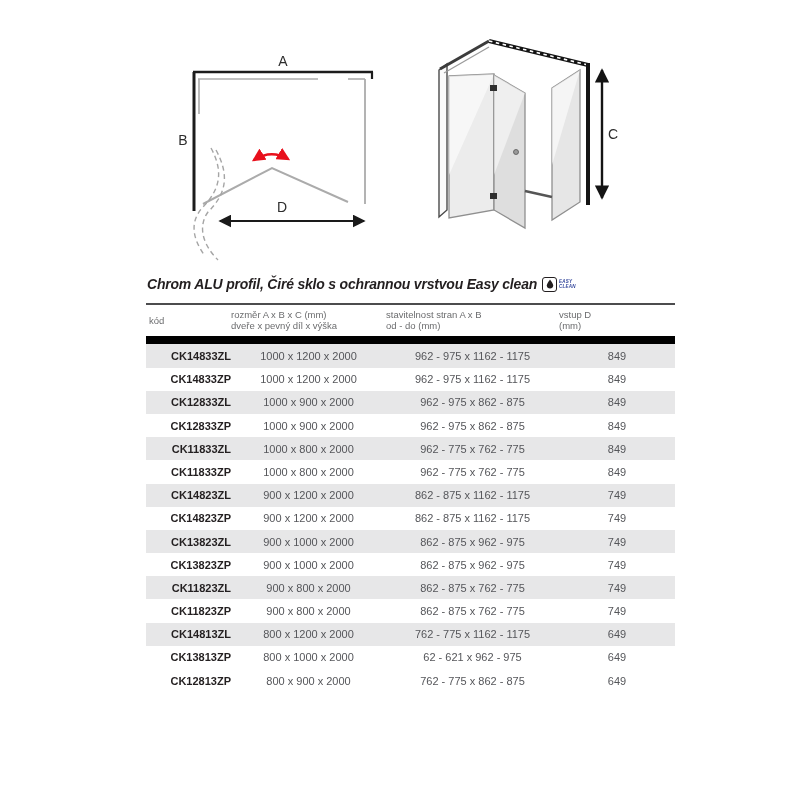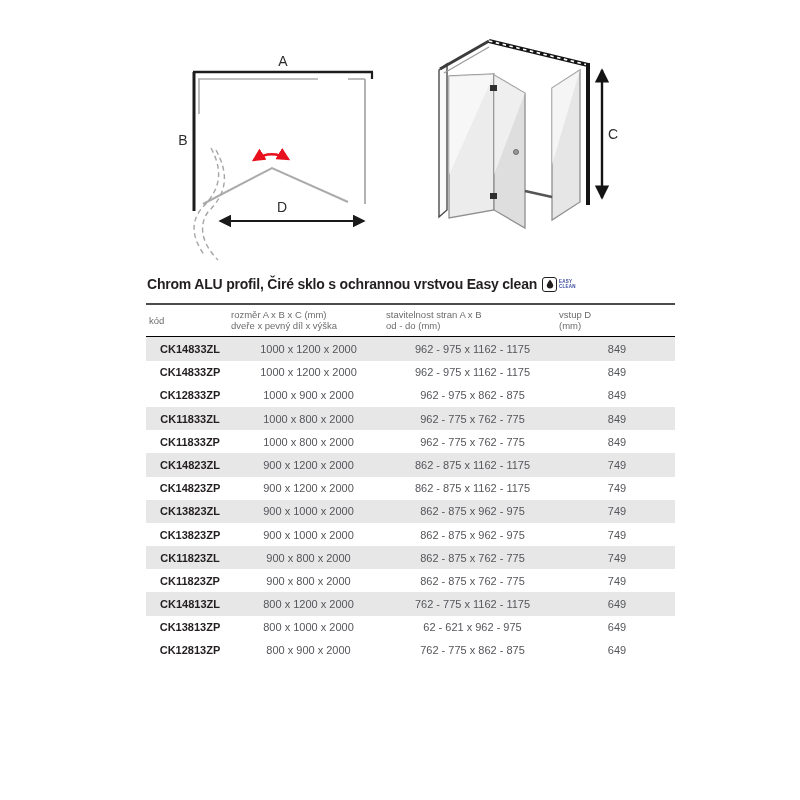--- a/index.html
+++ b/index.html
@@ -7,38 +7,38 @@
     width:800px; height:800px; position:relative; background:#ffffff;
     font-family:"Liberation Sans", sans-serif; overflow:hidden;
   }
   svg text { font-family:"Liberation Sans", sans-serif; }
 
   
   .plan-svg  { position:absolute; left:150px; top:38px; }
   .persp-svg { position:absolute; left:428px; top:25px; }
 
   
-  .title-row { position:absolute; left:147px; top:276px; display:flex; align-items:center; gap:5px; }
+  .title-row { position:absolute; left:147px; top:276px; display:flex; align-items:center; gap:5px;font-style:italic; }
   .page-title { font-size:14px; font-weight:bold; color:#231f20; letter-spacing:-0.2px; white-space:nowrap; }
   .badge { display:flex; align-items:center; gap:2px; }
   .badge-box { width:13px; height:13px; border:1.5px solid #231f20; border-radius:3px;
                display:flex; align-items:center; justify-content:center; background:#fff; }
   .badge-text { display:flex; flex-direction:column; font-size:4.5px; line-height:1.15;
                 color:#33469b; font-weight:bold; letter-spacing:0.2px; }
 
   
   .spec-table { position:absolute; left:146px; top:303px; width:529px;
                 border-collapse:collapse; table-layout:fixed; }
-  .spec-table thead tr { border-top:2px solid #4c4c4e; border-bottom:1px solid #000000; }
+  .spec-table thead tr { border-top:2px solid #4c4c4e; border-bottom:8px solid #000000; }
   .spec-table th { font-weight:normal; font-size:9.5px; color:#6b6c6e; line-height:1.18;
                    padding:4px 0 5px 0; text-align:left; vertical-align:middle; }
   .spec-table th.code-col { text-align:left; padding-left:3px; }
   .spec-table td { font-size:11px; height:23.2px; text-align:center; color:#55565a;
                    padding:0; vertical-align:middle; white-space:nowrap; }
-  .spec-table td.code { text-align:center; padding-left:3px; font-weight:bold; color:#231f20; }
+  .spec-table td.code { text-align:right; padding-left:3px; font-weight:bold; color:#231f20; }
   .spec-table tr.shaded { background:#e7e7e8; }
 </style>
 </head>
 <body>
 
 <svg class="plan-svg" width="230" height="228" viewBox="0 0 230 228">
   <defs>
     <marker id="ah-red" viewBox="0 0 8 8" refX="6.5" refY="4" markerWidth="5.5" markerHeight="5.5" orient="auto-start-reverse">
       <path d="M0,0 L8,4 L0,8 z" fill="#e8101c"></path>
     </marker>
@@ -168,20 +168,26 @@
     <td>1000 x 1200 x 2000</td>
     <td>962 - 975 x 1162 - 1175</td>
     <td>849</td>
   </tr>
       <tr>
     <td class="code">CK14833ZP</td>
     <td>1000 x 1200 x 2000</td>
     <td>962 - 975 x 1162 - 1175</td>
     <td>849</td>
   </tr>
+      <tr class="shaded">
+    <td class="code">CK12833ZL</td>
+    <td>1000 x 900 x 2000</td>
+    <td>962 - 975 x 862 - 875</td>
+    <td>849</td>
+  </tr>
       <tr>
     <td class="code">CK12833ZP</td>
     <td>1000 x 900 x 2000</td>
     <td>962 - 975 x 862 - 875</td>
     <td>849</td>
   </tr>
       <tr class="shaded">
     <td class="code">CK11833ZL</td>
     <td>1000 x 800 x 2000</td>
     <td>962 - 775 x 762 - 775</td>

